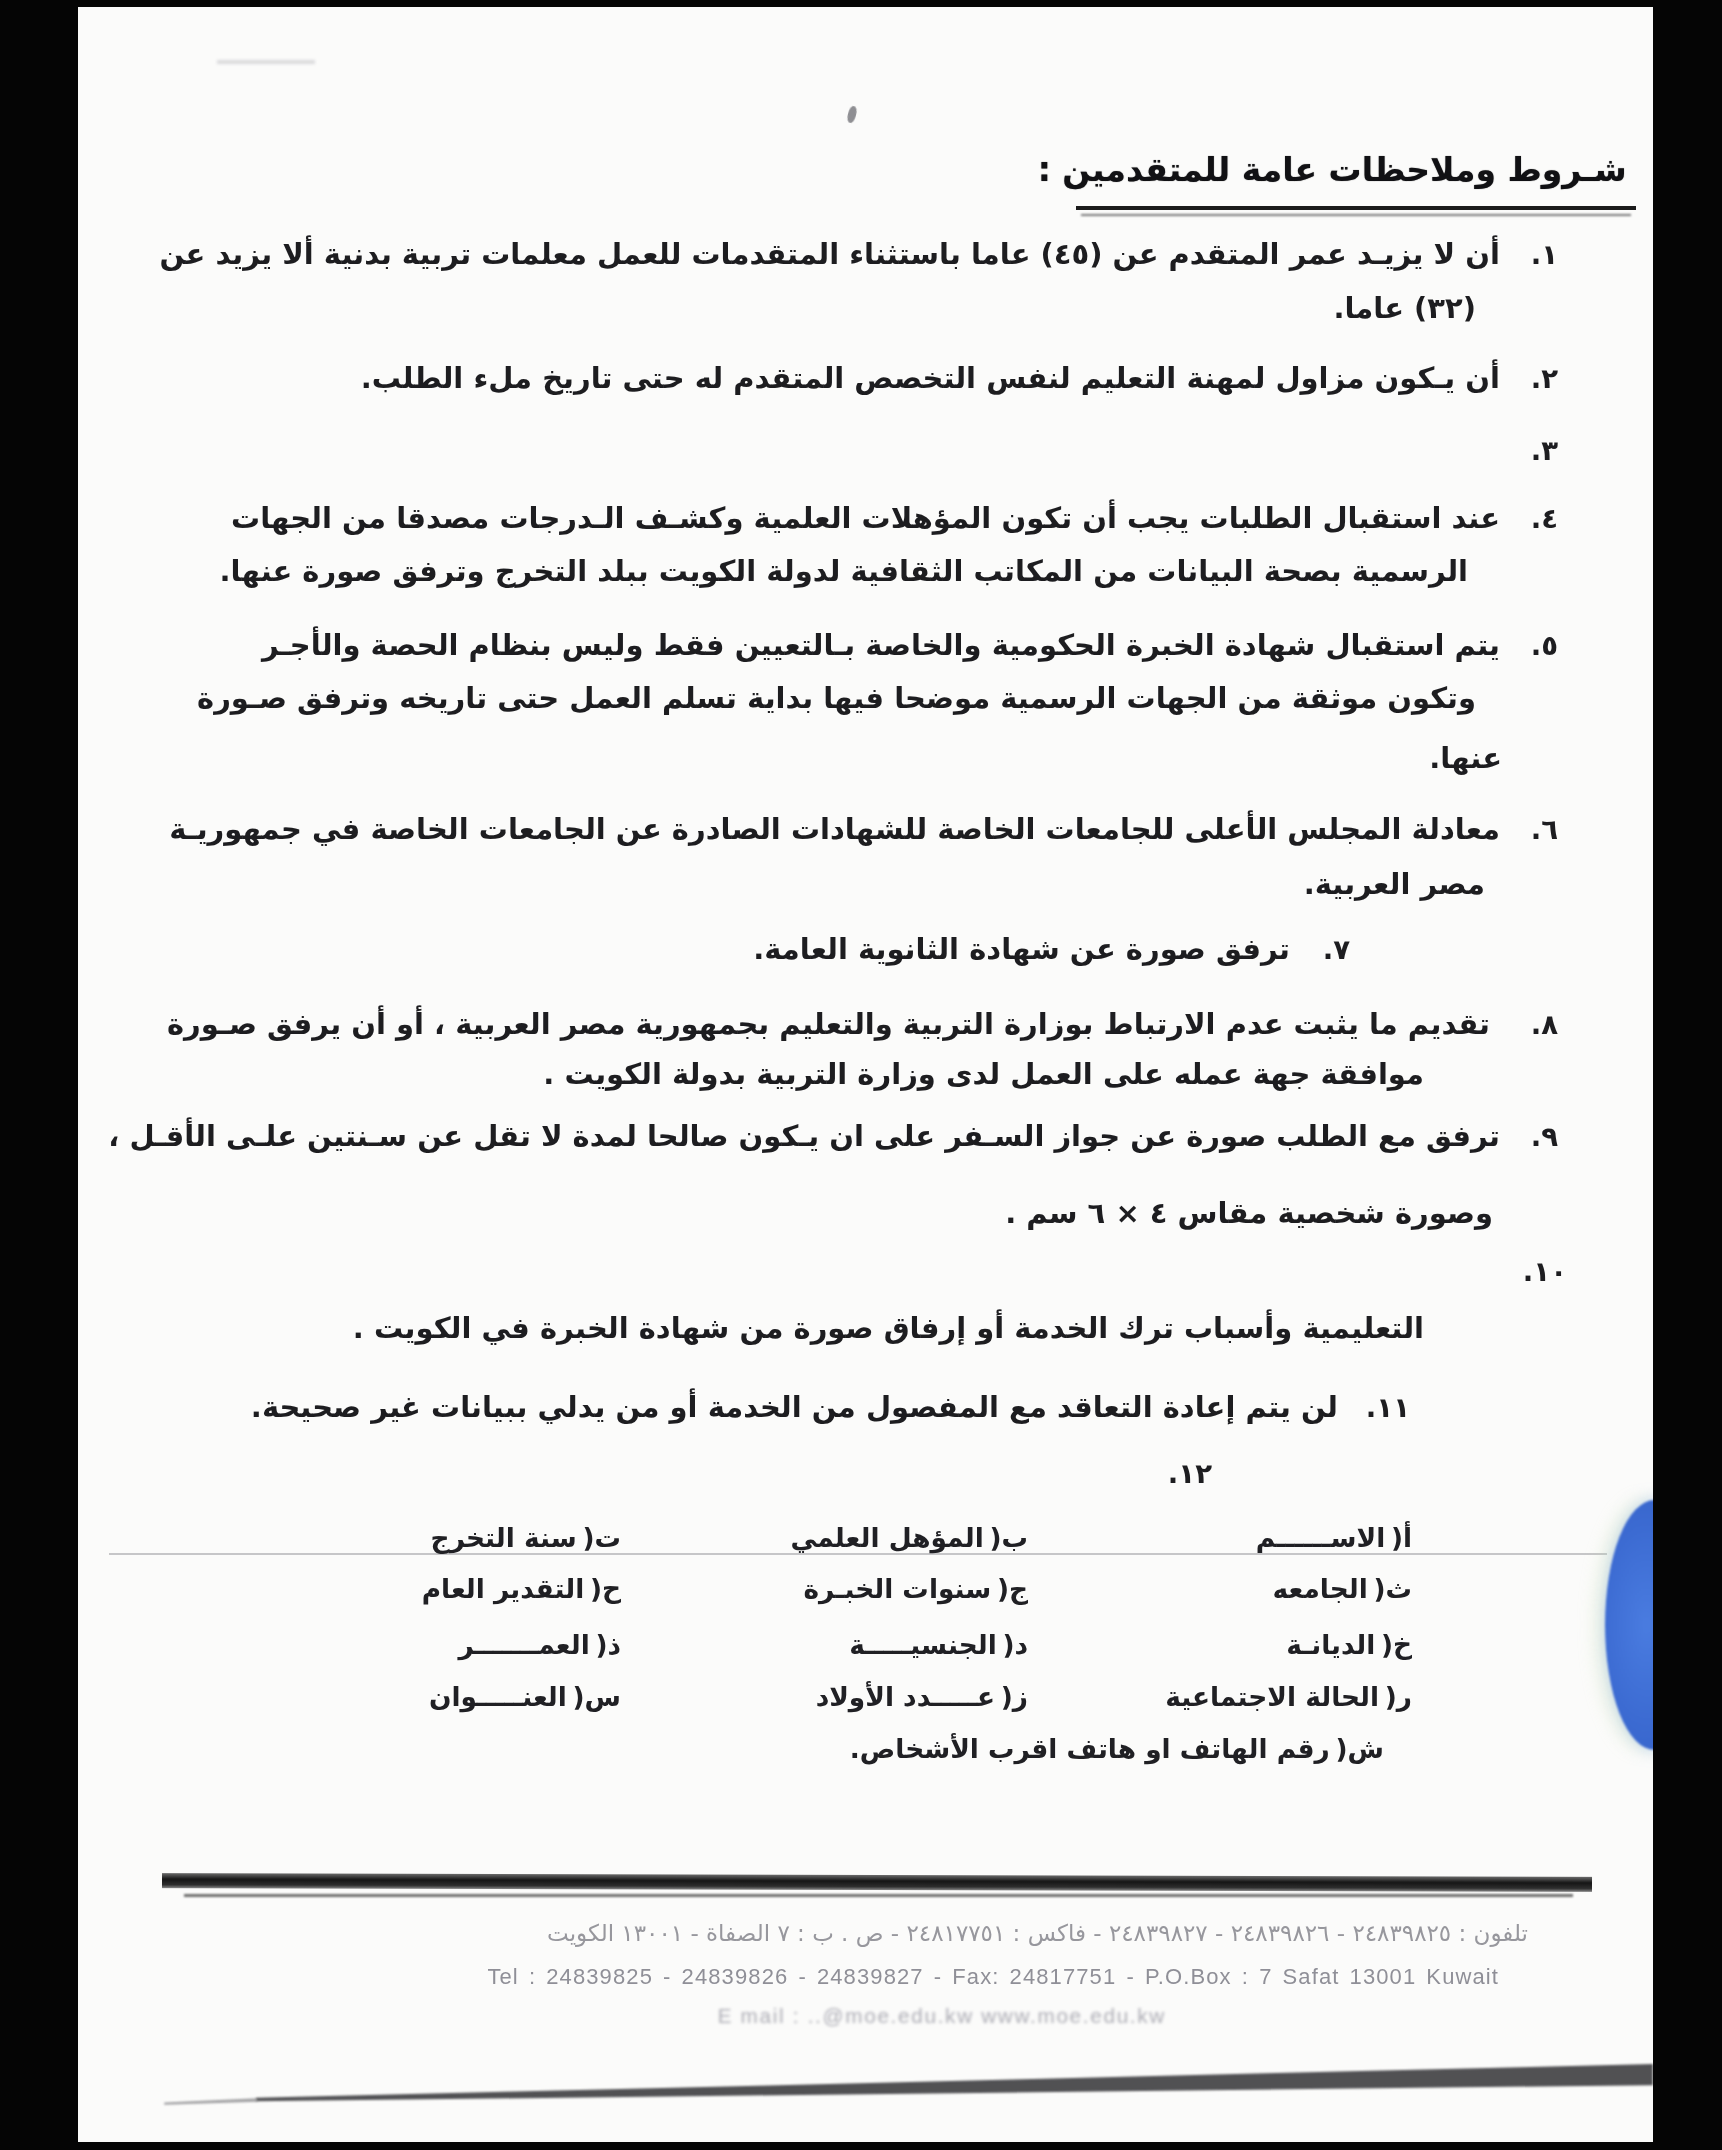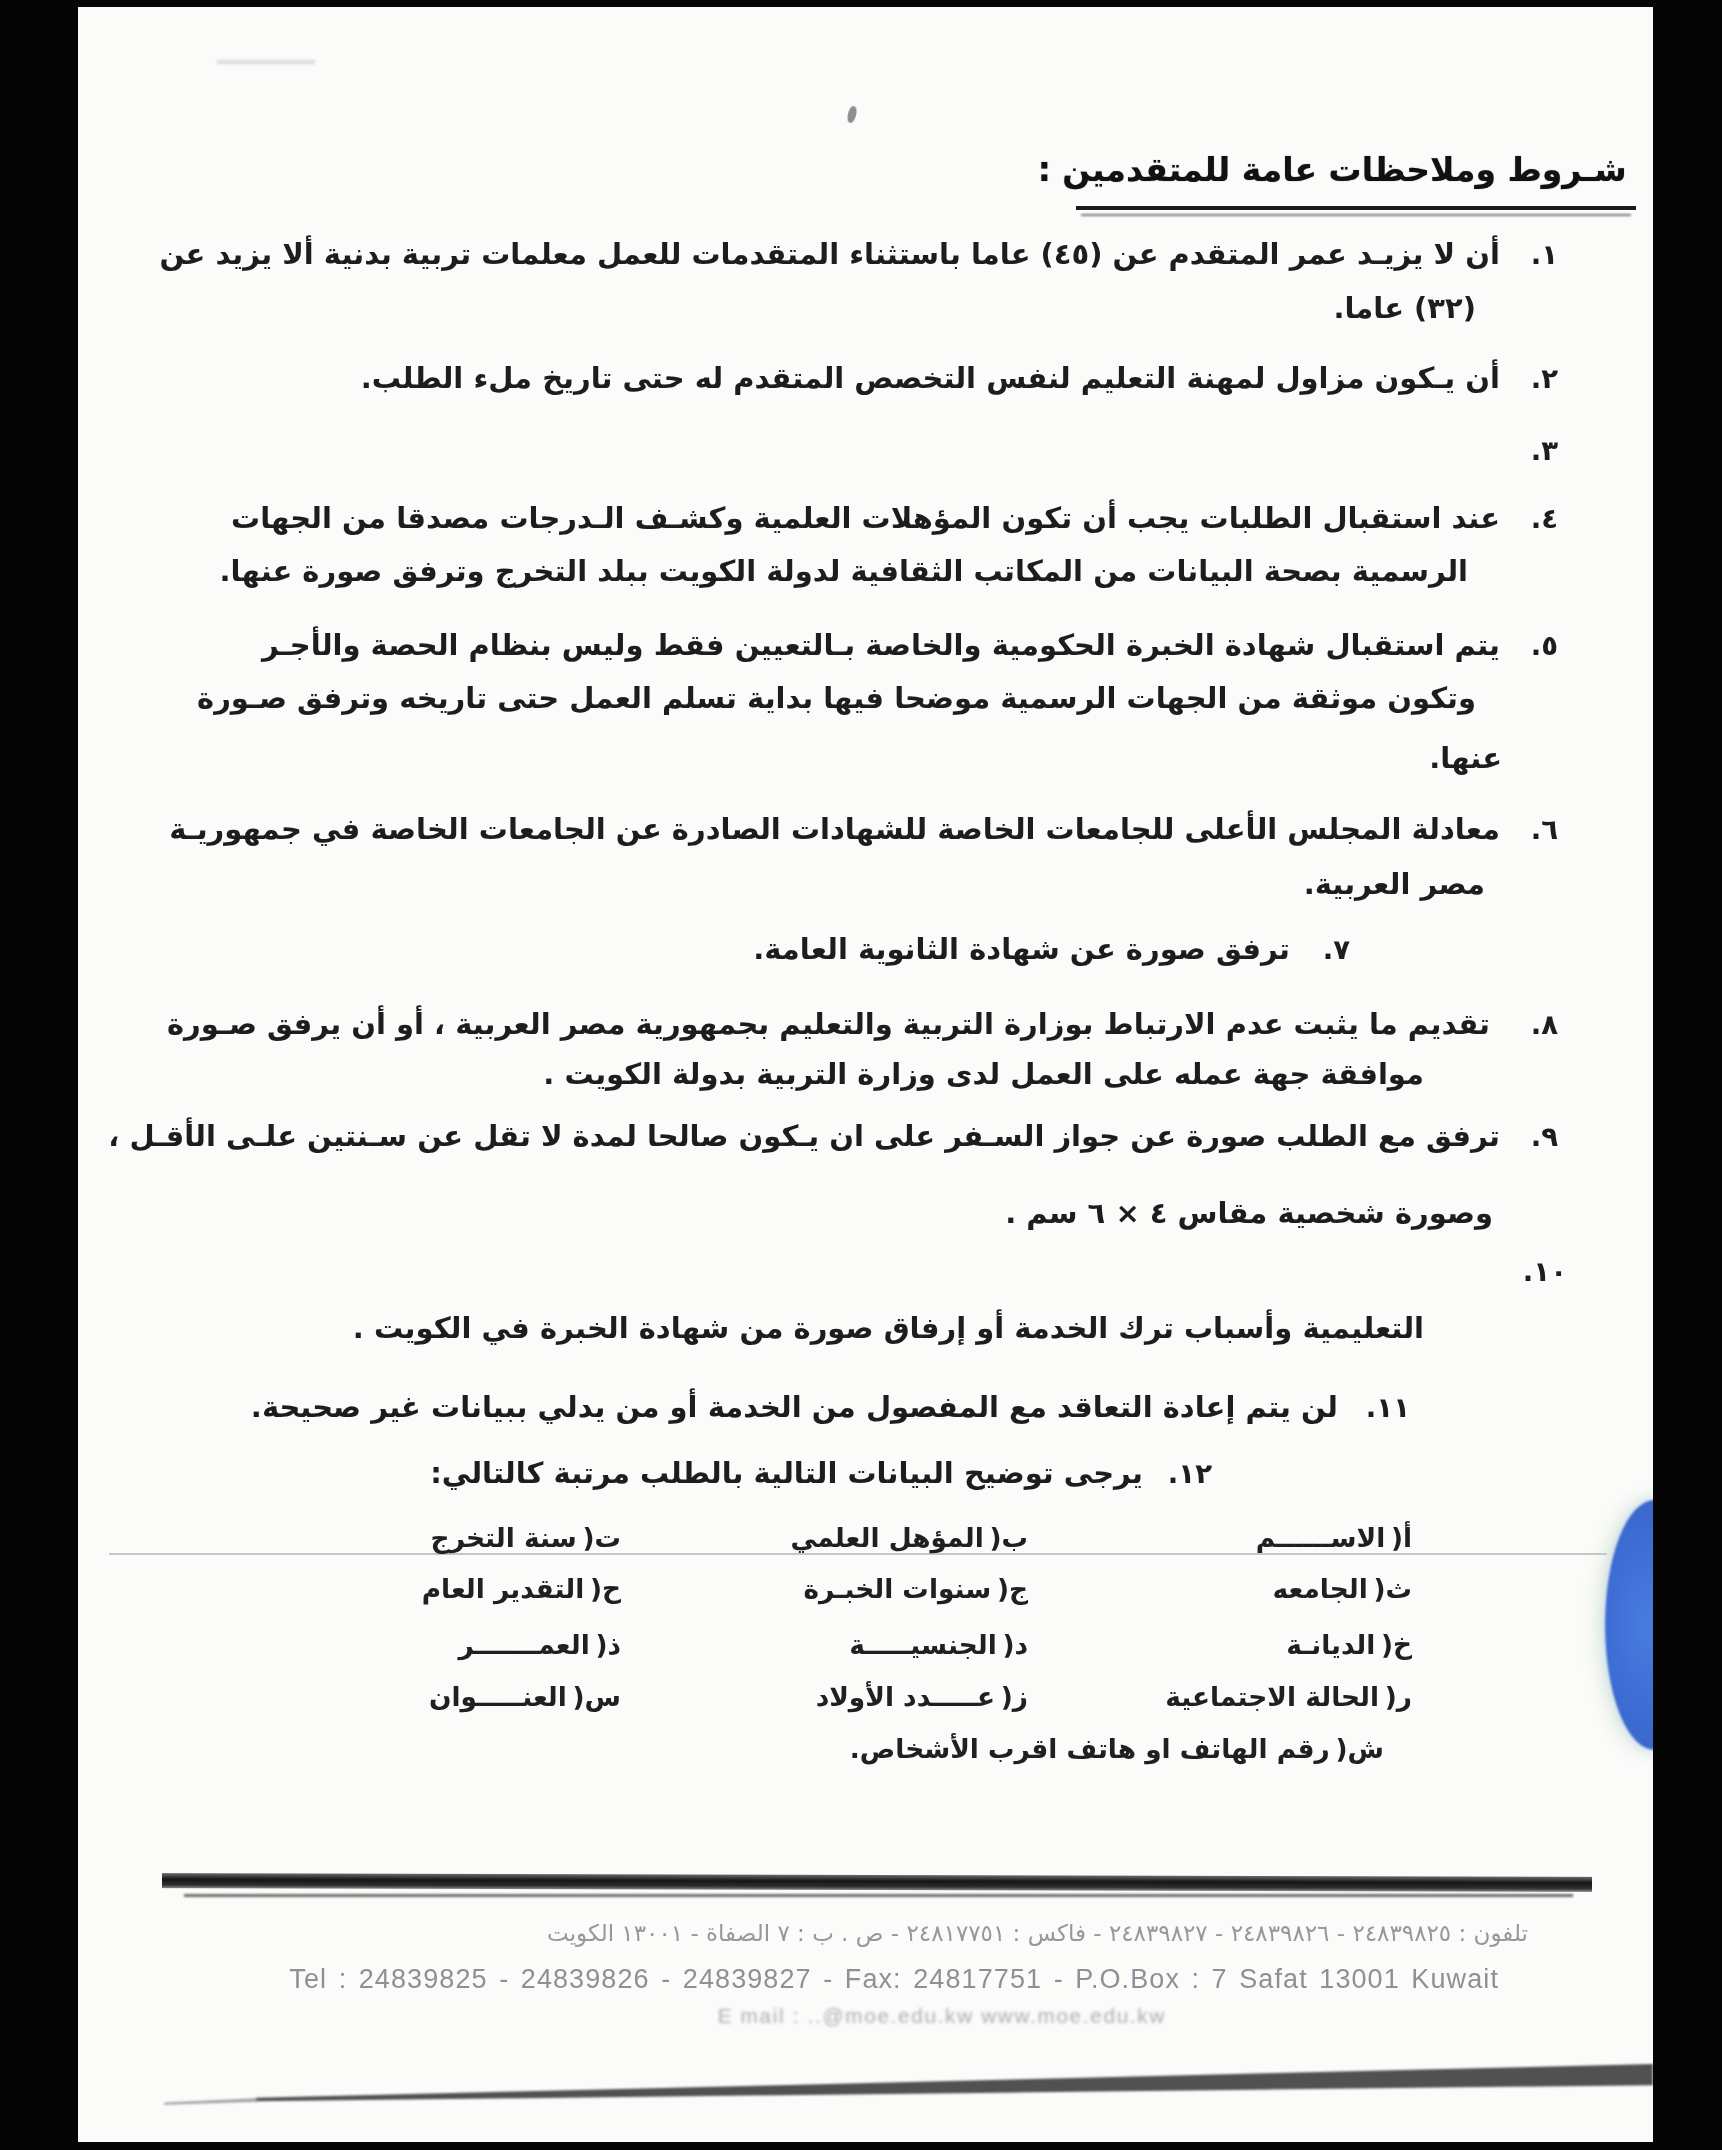--- a/index.html
+++ b/index.html
@@ -62,21 +62,21 @@
   }
   #footer-ar{
     direction:rtl;
     font-size:23px;
     color:#97979d;
     filter:blur(0.6px);
   }
   #footer-en{
     direction:ltr;
     font-family:"Liberation Sans",sans-serif;
-    font-size:27px;
+    font-size:22px;
     color:#8f8f97;
     filter:blur(0.6px);
     letter-spacing:1.1px;
     word-spacing:2.9px;
   }
   #footer-email{
     direction:ltr;
     font-family:"Liberation Sans",sans-serif;
     font-size:20.7px;
     color:#acacb4;
@@ -162,21 +162,20 @@
   <div class="ln" style="top:1113px;right:153px">ترفق مع الطلب صورة عن جواز السـفر على ان يـكون صالحا لمدة لا تقل عن سـنتين علـى الأقـل ،</div>
   <div class="ln" style="top:1190px;right:160px">وصورة شخصية مقاس ٤ × ٦ سم .</div>
 
   <div class="num" style="top:1248px;right:86px">١٠.</div>
   <div class="ln" style="top:1305px;right:229px">التعليمية وأسباب ترك الخدمة أو إرفاق صورة من شهادة الخبرة في الكويت .</div>
 
   <div class="num" style="top:1384px;right:243px">١١.</div>
   <div class="ln" style="top:1384px;right:315px">لن يتم إعادة التعاقد مع المفصول من الخدمة أو من يدلي ببيانات غير صحيحة.</div>
 
   <div class="num" style="top:1450px;right:441px">١٢.</div>
-  <div class="ln" style="top:1450px;right:510px">يرجى توضيح البيانات التالية بالطلب مرتبة كالتالي:</div>
 
   <div class="rule" id="row-line" style="top:1546px;right:46px;width:1498px;height:1.7px"></div>
 
   <div class="fld" style="top:1515px;right:241px">
     <span>أ</span><span class="pp" dir="ltr">)</span><span class="lab">الاســــــم</span>
   </div>
   <div class="fld" style="top:1515px;right:625px">
     <span>ب</span><span class="pp" dir="ltr">)</span><span class="lab">المؤهل العلمي</span>
   </div>
   <div class="fld" style="top:1515px;right:1032px">

